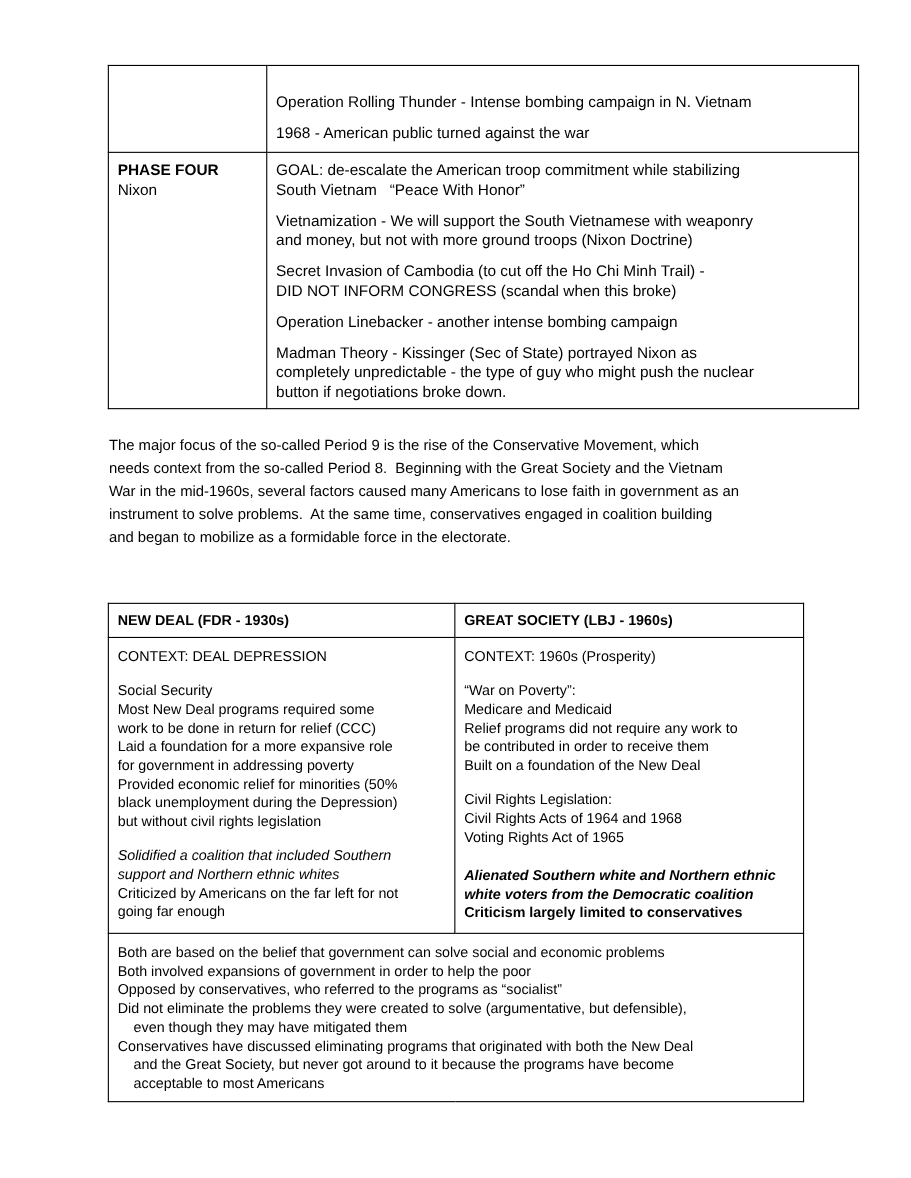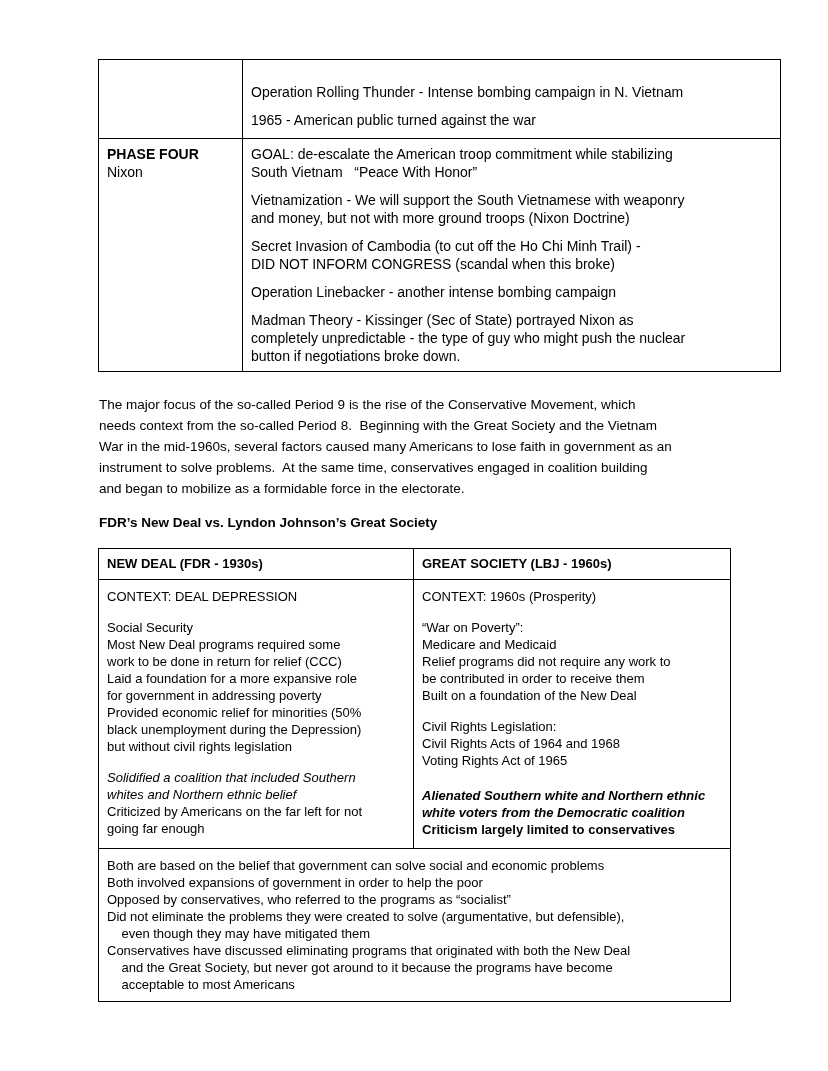--- a/index.html
+++ b/index.html
@@ -54,21 +54,21 @@
         <col style="width:538px">
       </colgroup>
     <tbody>
       <tr class="r1">
         <td>
           <div class="phase-title"></div>
           <div class="phase-sub"></div>
         </td>
         <td class="pt-lg">
             <div class="para"><span>Operation Rolling Thunder - Intense bombing campaign in N. Vietnam</span></div>
-            <div class="para"><span>1965 - American public turned against the war</span></div>
+            <div class="para"><span>1968 - American public turned against the war</span></div>
           </td>
       </tr>
       <tr class="r2">
         <td>
           <div class="phase-title">PHASE FOUR</div>
           <div class="phase-sub">Nixon</div>
         </td>
         <td>
             <div class="para"><span>GOAL: de-escalate the American troop commitment while stabilizing
 South Vietnam   “Peace With Honor”</span></div>
@@ -84,21 +84,20 @@
       </tr>
     </tbody>
   </table>
 
   <div class="intro">The major focus of the so-called Period 9 is the rise of the Conservative Movement, which
 needs context from the so-called Period 8.  Beginning with the Great Society and the Vietnam
 War in the mid-1960s, several factors caused many Americans to lose faith in government as an
 instrument to solve problems.  At the same time, conservatives engaged in coalition building
 and began to mobilize as a formidable force in the electorate.</div>
 
-  <div class="heading">FDR’s New Deal vs. Lyndon Johnson’s Great Society</div>
 
   <table class="t2">
     <colgroup>
         <col style="width:315px">
         <col style="width:317px">
       </colgroup>
     <tbody>
       <tr class="hdr">
         <th>NEW DEAL (FDR - 1930s)</th>
         <th>GREAT SOCIETY (LBJ - 1960s)</th>
@@ -108,21 +107,21 @@
             <div class="para"><span class="b">CONTEXT: DEAL DEPRESSION</span></div>
             <div class="para gap-line"><span>Social Security
 Most New Deal programs required some
 work to be done in return for relief (CCC)
 Laid a foundation for a more expansive role
 for government in addressing poverty
 Provided </span><span class="b">economic relief</span><span> for minorities (50%
 black unemployment during the Depression)
 but without civil rights legislation</span></div>
             <div class="para gap-line"><span class="i">Solidified a coalition that included Southern
-whites and Northern ethnic belief</span><span>
+support and Northern ethnic whites</span><span>
 Criticized by Americans on the far left for not
 going far enough</span></div>
           </td>
         <td>
             <div class="para"><span class="b">CONTEXT: 1960s (Prosperity)</span></div>
             <div class="para gap-line"><span class="b">“War on Poverty”:</span><span>
 </span><span class="b">Medicare</span><span> and </span><span class="b">Medicaid</span><span>
 Relief programs did not require any work to
 be contributed in order to receive them
 Built on a foundation of the New Deal</span></div>

